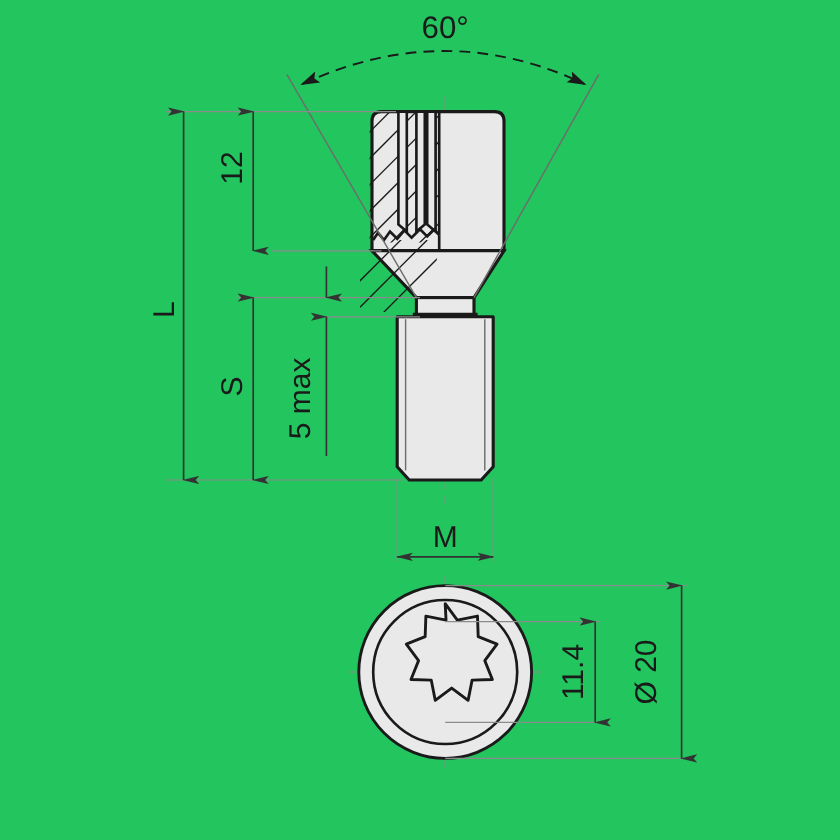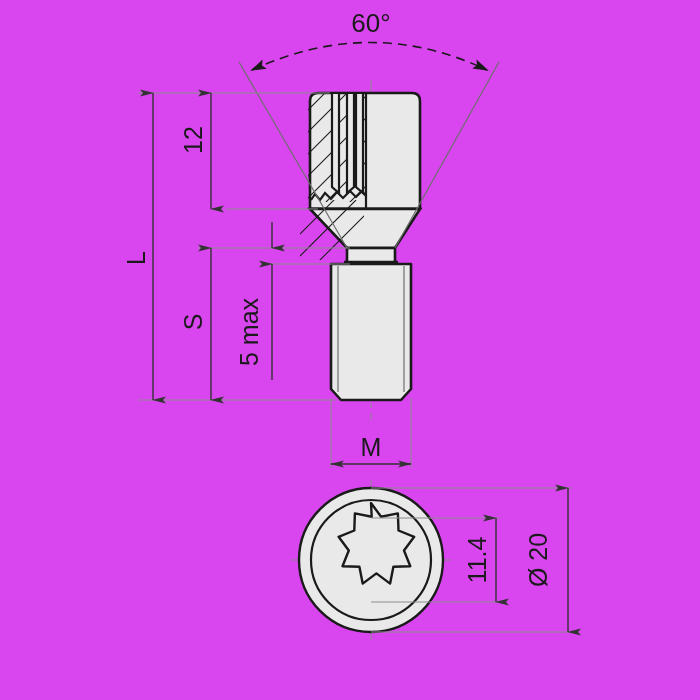--- a/index.html
+++ b/index.html
@@ -10,21 +10,21 @@
   body {
     width: 700px;
     height: 700px;
     overflow: hidden;
     font-family: "Liberation Sans", sans-serif;
   }
   #drawing-root {
     position: relative;
     width: 700px;
     height: 700px;
-    background: #d946ef;
+    background: #22c55e;
   }
   svg#tech-drawing {
     display: block;
     width: 700px;
     height: 700px;
   }
   .dim-text {
     font-family: "Liberation Sans", sans-serif;
     font-size: 25px;
     fill: #1a1a1a;

